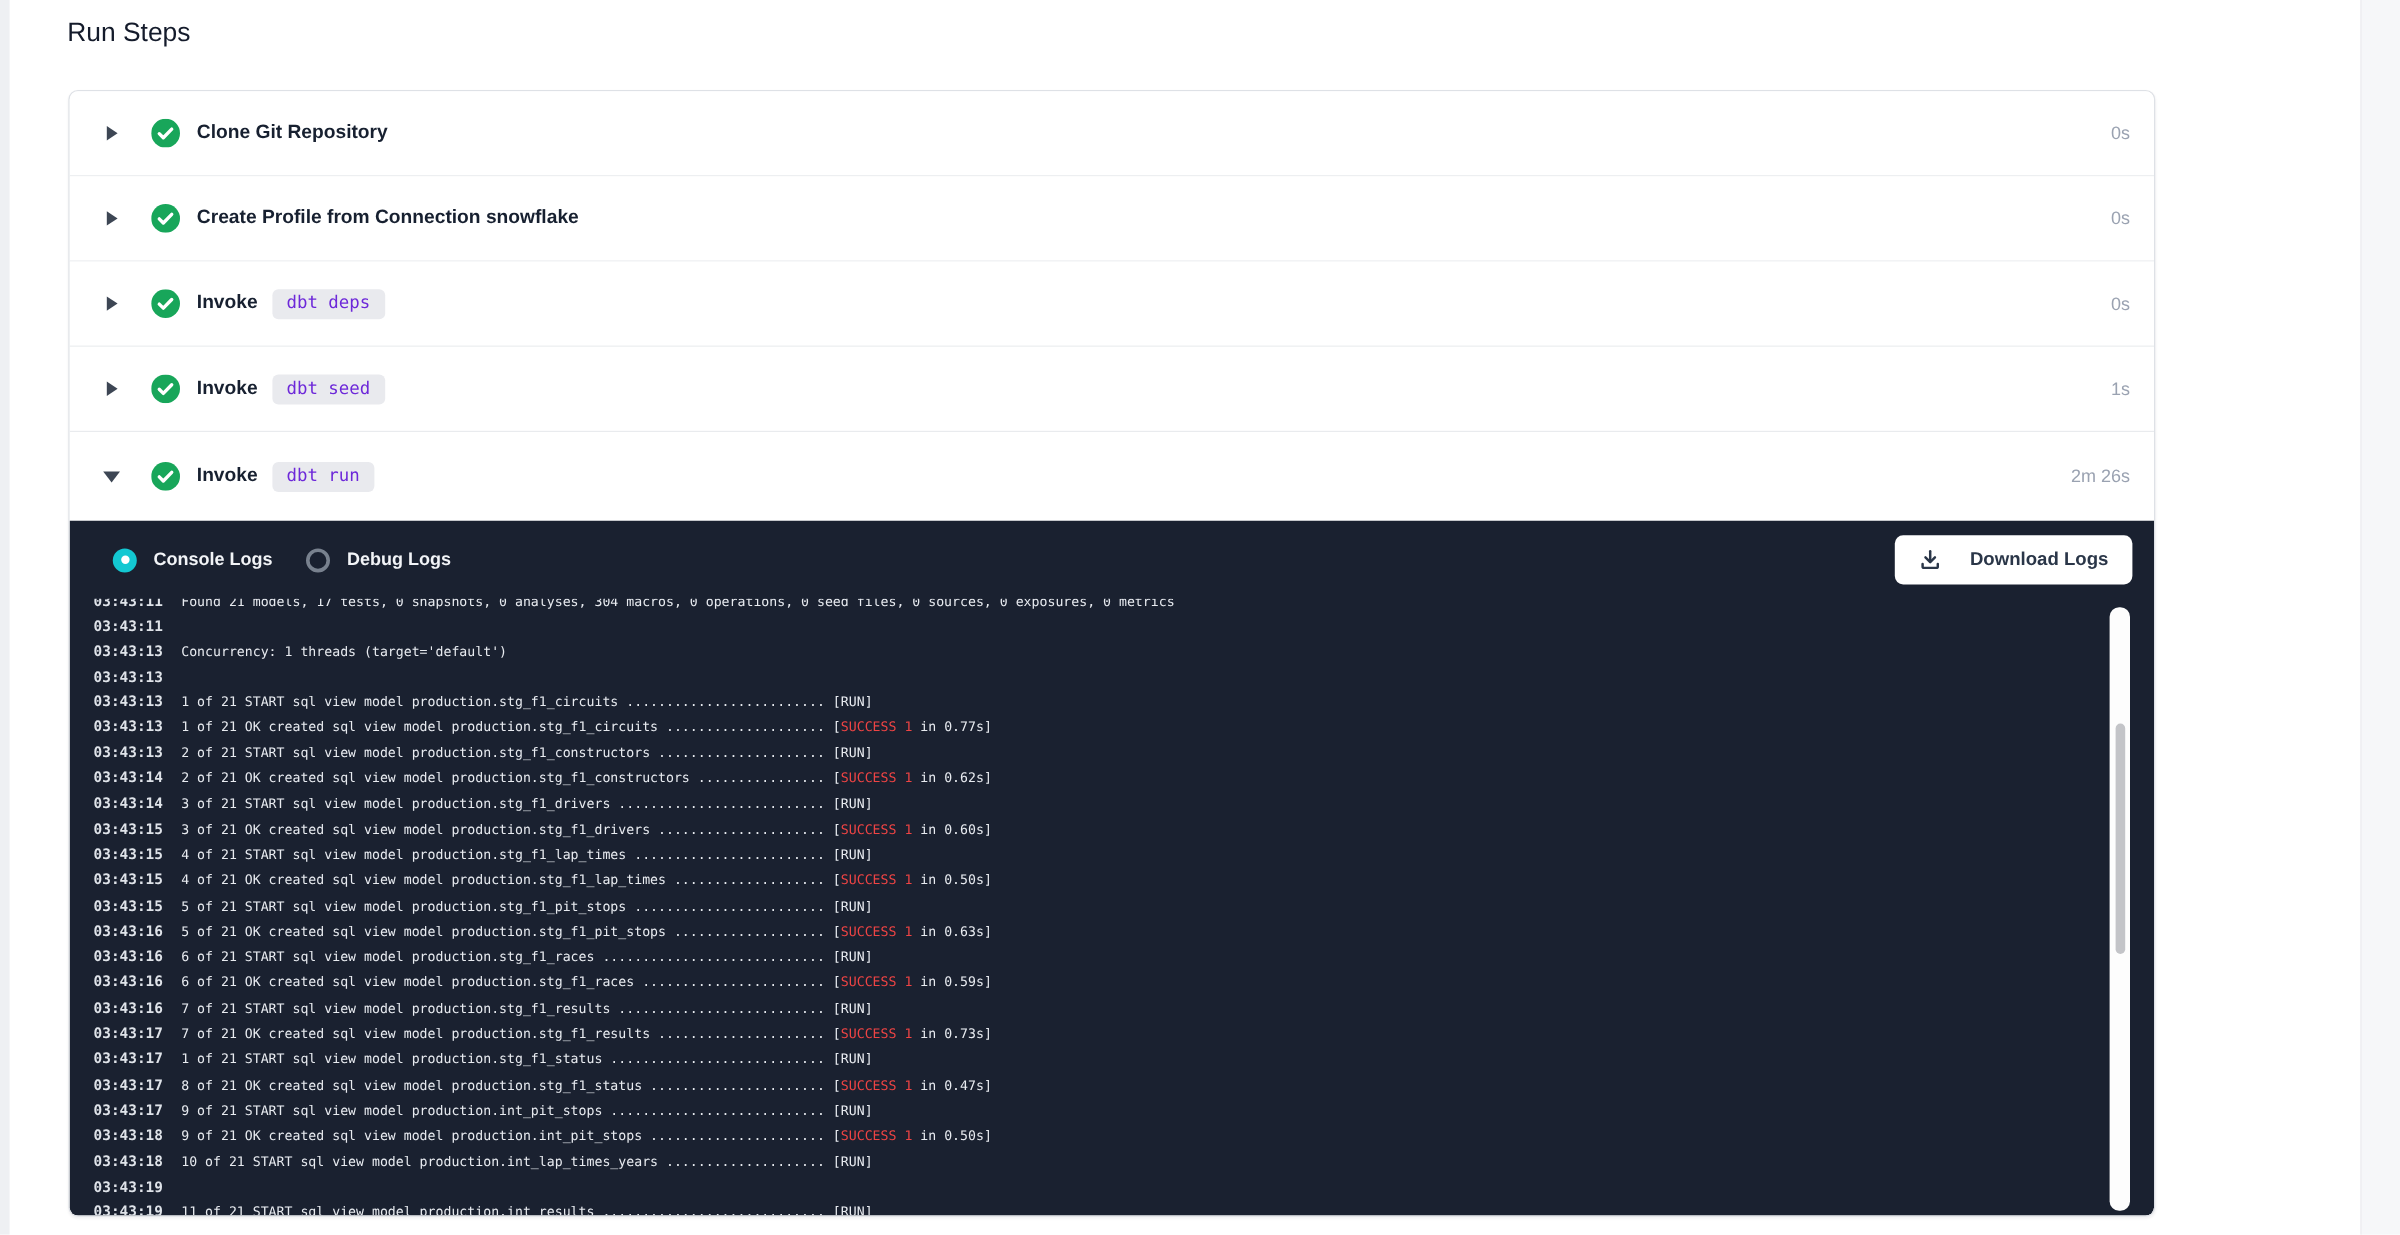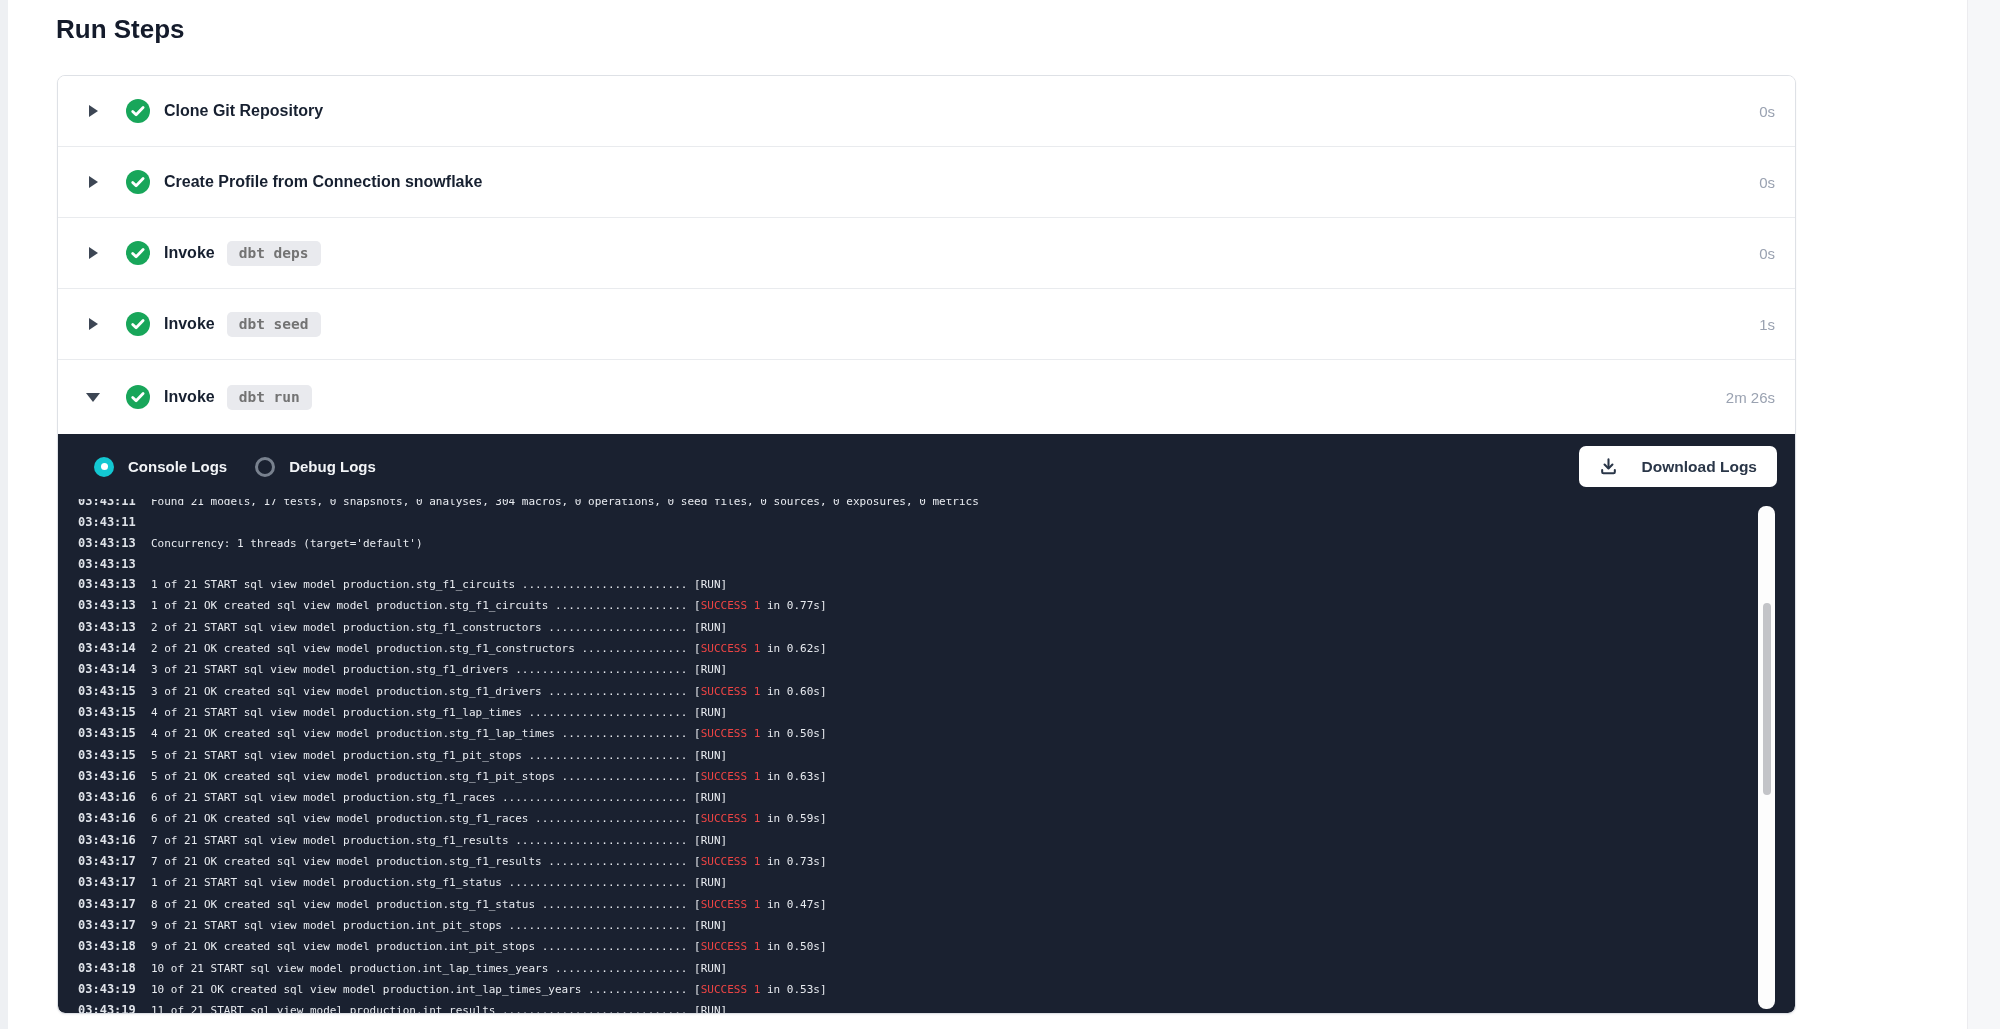--- a/index.html
+++ b/index.html
@@ -8,21 +8,21 @@
     position:relative;
     background:#ffffff;
     font-family:"Liberation Sans", sans-serif;
     color:#172030;
   }
   .gutter-left  { position:absolute; left:0; top:0; width:8px; height:1029px; background:#eef0f3; }
   .gutter-right { position:absolute; left:1967px; top:0; width:33px; height:1029px; background:#f6f7f9; border-left:1px solid #ececef; }
 
   .page-title {
     position:absolute; left:56px; top:14px;
-    font-size:26px; font-weight:700; color:#141b2b;
+    font-size:22px; font-weight:400; color:#141b2b;
   }
 
   .card {
     position:absolute; left:57px; top:75px; width:1739px;
     background:#ffffff;
     border:1px solid #dee1e6;
     border-radius:8px;
     box-shadow:0 1px 2px rgba(16,24,40,.05);
     overflow:hidden;
   }
@@ -55,22 +55,21 @@
 
   .step-label { margin-left:14px; font-size:16px; font-weight:700; color:#172030; }
 
   .cmd-chip {
     margin-left:12px;
     background:#e9eaee;
     border-radius:5px;
     padding:4px 12px 5px 12px;
     font-family:"DejaVu Sans Mono", monospace;
     font-size:14.5px;
-    color:#737373;
-    font-weight:bold;
+    color:#6d28d9;
   }
 
   .duration { margin-left:auto; font-size:15px; color:#9aa2b1; }
 
   
   .log-panel {
     position:relative;
     height:579px;
     background:#1a2130;
     border-radius:0 0 7px 7px;
@@ -248,21 +247,21 @@
           <div class="log-line"><span class="ts">03:43:16</span><span class="msg">5 of 21 OK created sql view model production.stg_f1_pit_stops ................... [<span class="succ">SUCCESS 1</span> in 0.63s]</span></div>
           <div class="log-line"><span class="ts">03:43:16</span><span class="msg">6 of 21 START sql view model production.stg_f1_races ............................ [RUN]</span></div>
           <div class="log-line"><span class="ts">03:43:16</span><span class="msg">6 of 21 OK created sql view model production.stg_f1_races ....................... [<span class="succ">SUCCESS 1</span> in 0.59s]</span></div>
           <div class="log-line"><span class="ts">03:43:16</span><span class="msg">7 of 21 START sql view model production.stg_f1_results .......................... [RUN]</span></div>
           <div class="log-line"><span class="ts">03:43:17</span><span class="msg">7 of 21 OK created sql view model production.stg_f1_results ..................... [<span class="succ">SUCCESS 1</span> in 0.73s]</span></div>
           <div class="log-line"><span class="ts">03:43:17</span><span class="msg">1 of 21 START sql view model production.stg_f1_status ........................... [RUN]</span></div>
           <div class="log-line"><span class="ts">03:43:17</span><span class="msg">8 of 21 OK created sql view model production.stg_f1_status ...................... [<span class="succ">SUCCESS 1</span> in 0.47s]</span></div>
           <div class="log-line"><span class="ts">03:43:17</span><span class="msg">9 of 21 START sql view model production.int_pit_stops ........................... [RUN]</span></div>
           <div class="log-line"><span class="ts">03:43:18</span><span class="msg">9 of 21 OK created sql view model production.int_pit_stops ...................... [<span class="succ">SUCCESS 1</span> in 0.50s]</span></div>
           <div class="log-line"><span class="ts">03:43:18</span><span class="msg">10 of 21 START sql view model production.int_lap_times_years .................... [RUN]</span></div>
-          <div class="log-line"><span class="ts">03:43:19</span><span class="msg">10 of 21 OK created sql view model production.int_lap_times_years ............... [<span class="succ">SUCCESS 1</span> in 0.53s]</span></div>
+          <div class="log-line"><span class="ts">03:43:19</span></div>
           <div class="log-line"><span class="ts">03:43:19</span><span class="msg">11 of 21 START sql view model production.int_results ............................ [RUN]</span></div>
         </div>
     </div>
 
     <div class="scroll-track">
       <div class="scroll-thumb"></div>
     </div>
   </div>
 </div>
 

